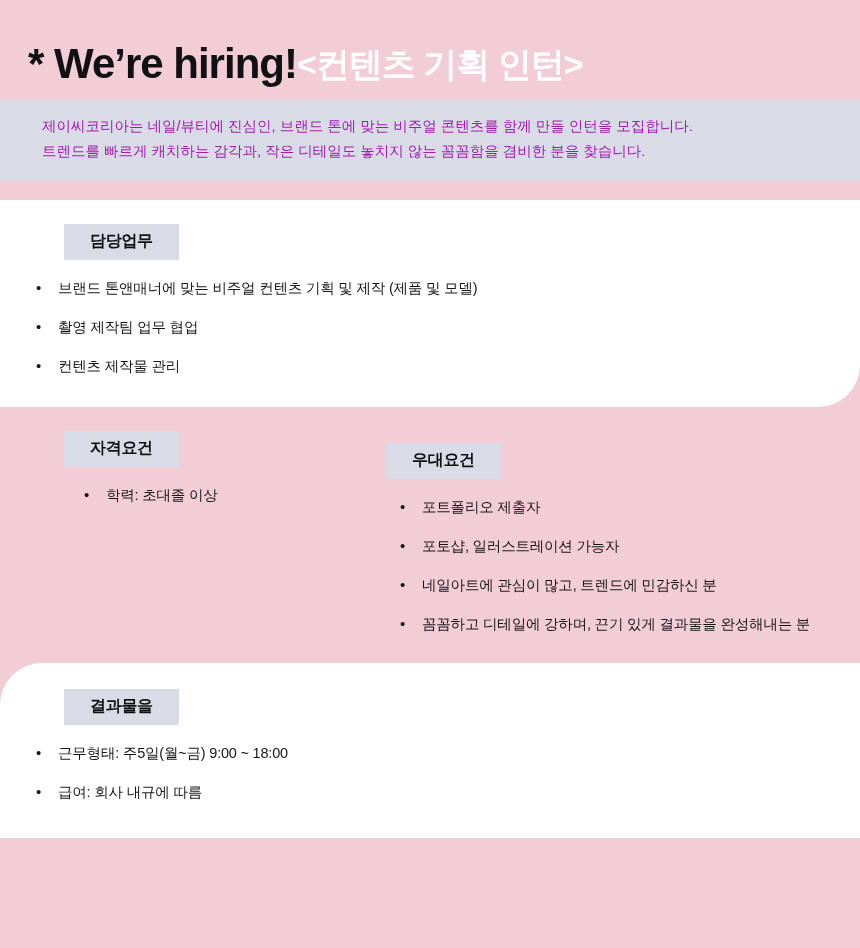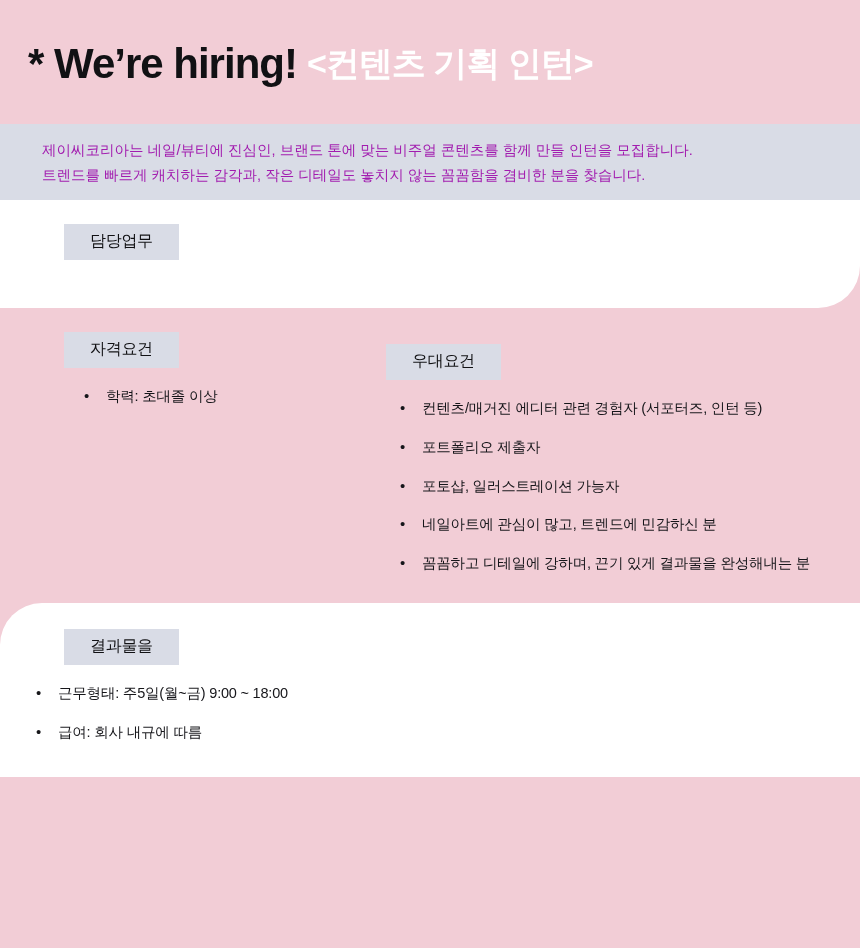--- a/index.html
+++ b/index.html
@@ -25,23 +25,22 @@
 
   
   .header {
     position: relative;
     padding: 40px 28px 0 28px;
     height: 200px;
     box-sizing: border-box;
   }
   .title-row {
     display: flex;
-    align-items: center;
-    gap: 10px;
-    margin-bottom: 36px;
+    align-items: flex-end;
+    margin-bottom: 12px;
   }
   .title-main {
     font-size: 42px;
     font-weight: 800;
     letter-spacing: -1px;
     color: #111114;
     white-space: nowrap;
   }
   .title-sub {
     font-size: 34px;
@@ -96,21 +95,21 @@
     background: #f2cdd6;
     height: 40px;
   }
 
   
   .chip {
     display: inline-block;
     background: #d9dce6;
     color: #111114;
     font-size: 16px;
-    font-weight: 400;
+    font-weight: 700;
     padding: 7px 26px 8px 26px;
     letter-spacing: -0.3px;
   }
   .chip-wrap {
     margin-left: 36px;
     margin-bottom: 18px;
   }
 
   
   ul.bullets {
@@ -172,38 +171,42 @@
     <div class="intro-box">
       <div class="intro-line">제이씨코리아는 네일/뷰티에 진심인, 브랜드 톤에 맞는 비주얼 콘텐츠를 함께 만들 인턴을 모집합니다.</div>
       <div class="intro-line">트렌드를 빠르게 캐치하는 감각과, 작은 디테일도 놓치지 않는 꼼꼼함을 겸비한 분을 찾습니다.</div>
     </div>
   </div>
 
   <div class="section-white">
     <div class="chip-wrap">
       <span class="chip">담당업무</span>
     </div>
+    <ul class="bullets duty-list">
+      <li>브랜드 톤앤매너에 맞는 비주얼 컨텐츠 기획 및 제작 (제품 및 모델)</li>
+      <li>촬영 제작팀 업무 협업</li>
+      <li>컨텐츠 제작물 관리</li>
+    </ul>
   </div>
 
   <div class="section-pink">
     <div class="two-col">
       <div class="col-left">
         <div class="chip-wrap">
           <span class="chip">자격요건</span>
         </div>
         <ul class="bullets">
           <li>학력: 초대졸 이상</li>
         </ul>
       </div>
       <div class="col-right">
         <div class="chip-wrap">
           <span class="chip">우대요건</span>
         </div>
         <ul class="bullets">
-          <li>컨텐츠/매거진 에디터 관련 경험자 (서포터즈, 인턴 등)</li>
           <li>포트폴리오 제출자</li>
           <li>포토샵, 일러스트레이션 가능자</li>
           <li>네일아트에 관심이 많고, 트렌드에 민감하신 분</li>
           <li>꼼꼼하고 디테일에 강하며, 끈기 있게 결과물을 완성해내는 분</li>
         </ul>
       </div>
     </div>
   </div>
 
   <div class="section-white2">

